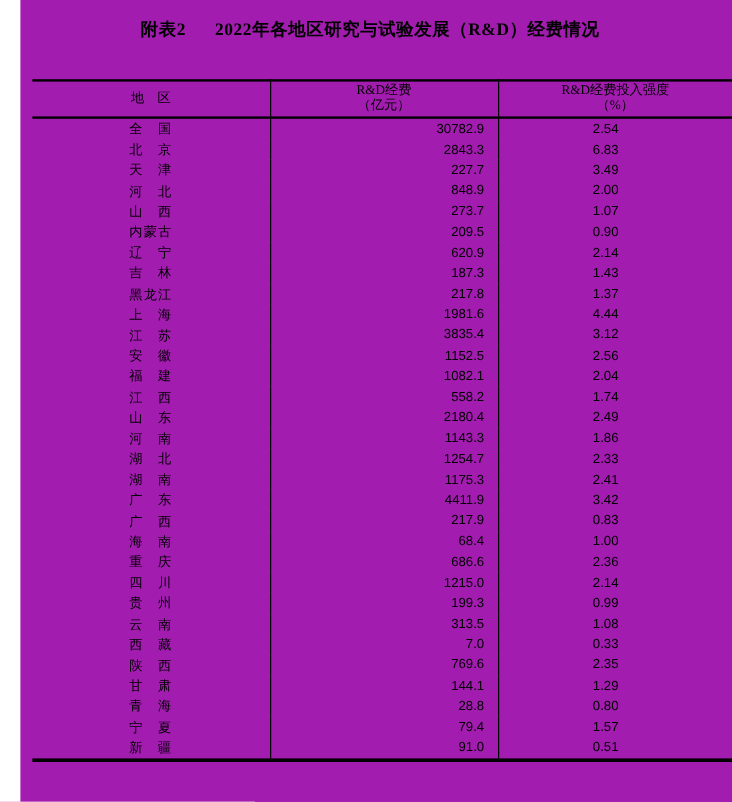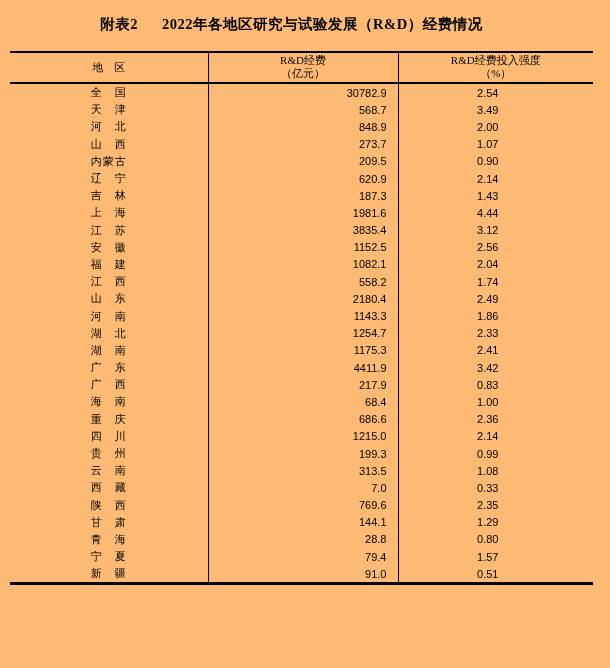--- a/index.html
+++ b/index.html
@@ -7,35 +7,35 @@
     background: #ffffff;
   }
   body {
     width: 610px; height: 668px;
     position: relative;
     color: #000;
     font-family: "Liberation Serif", serif;
     overflow: hidden;
   }
   .page {
-    position: absolute; inset: 0; background: #fdba74;
+    position: absolute; inset: 0; background: #a21caf; margin-left: 17px;
   }
   .doc-title {
     position: absolute;
     top: 15px; left: 0; width: 583px;
     text-align: center;
     font-weight: bold;
     font-size: 14.5px;
     letter-spacing: 0.5px;
     white-space: nowrap;
   }
   .doc-title .title-prefix { margin-right: 24px; }
   .rd-table {
     position: absolute;
-    left: 10px; top: 51px;
+    left: 10px; top: 66px;
     width: 583px;
     border-collapse: collapse;
     table-layout: fixed;
   }
   .rd-table col.c1 { width: 198px; }
   .rd-table col.c2 { width: 190px; }
   .rd-table col.c3 { width: 195px; }
   .rd-table thead tr {
     border-top: 2px solid #000;
     border-bottom: 2px solid #000;
@@ -102,22 +102,27 @@
         </th>
       </tr>
     </thead>
     <tbody>
         <tr class="bold">
       <td class="region">全　国</td>
       <td class="num expenditure sep">30782.9</td>
       <td class="num intensity sep">2.54</td>
     </tr>
         <tr>
+      <td class="region">北　京</td>
+      <td class="num expenditure sep">2843.3</td>
+      <td class="num intensity sep">6.83</td>
+    </tr>
+        <tr>
       <td class="region">天　津</td>
-      <td class="num expenditure sep">568.7</td>
+      <td class="num expenditure sep">227.7</td>
       <td class="num intensity sep">3.49</td>
     </tr>
         <tr>
       <td class="region">河　北</td>
       <td class="num expenditure sep">848.9</td>
       <td class="num intensity sep">2.00</td>
     </tr>
         <tr>
       <td class="region">山　西</td>
       <td class="num expenditure sep">273.7</td>
@@ -132,20 +137,25 @@
       <td class="region">辽　宁</td>
       <td class="num expenditure sep">620.9</td>
       <td class="num intensity sep">2.14</td>
     </tr>
         <tr>
       <td class="region">吉　林</td>
       <td class="num expenditure sep">187.3</td>
       <td class="num intensity sep">1.43</td>
     </tr>
         <tr>
+      <td class="region">黑龙江</td>
+      <td class="num expenditure sep">217.8</td>
+      <td class="num intensity sep">1.37</td>
+    </tr>
+        <tr>
       <td class="region">上　海</td>
       <td class="num expenditure sep">1981.6</td>
       <td class="num intensity sep">4.44</td>
     </tr>
         <tr>
       <td class="region">江　苏</td>
       <td class="num expenditure sep">3835.4</td>
       <td class="num intensity sep">3.12</td>
     </tr>
         <tr>

